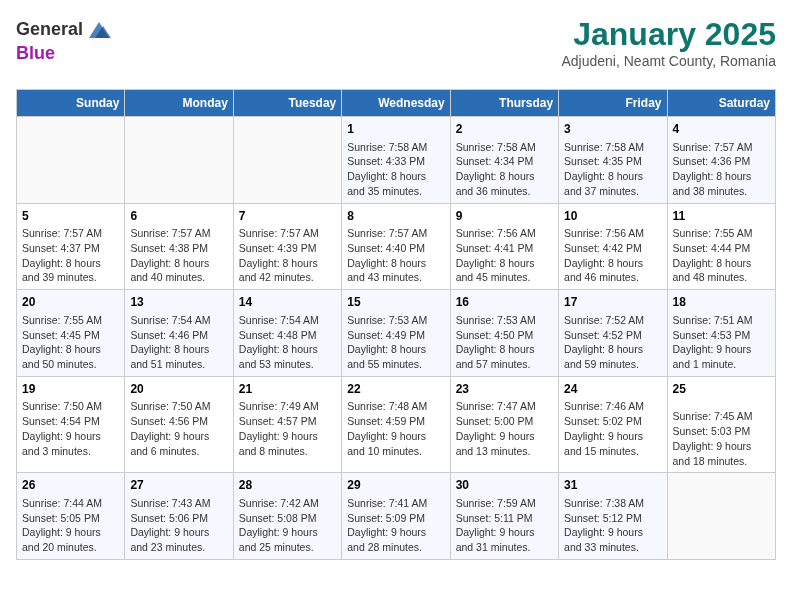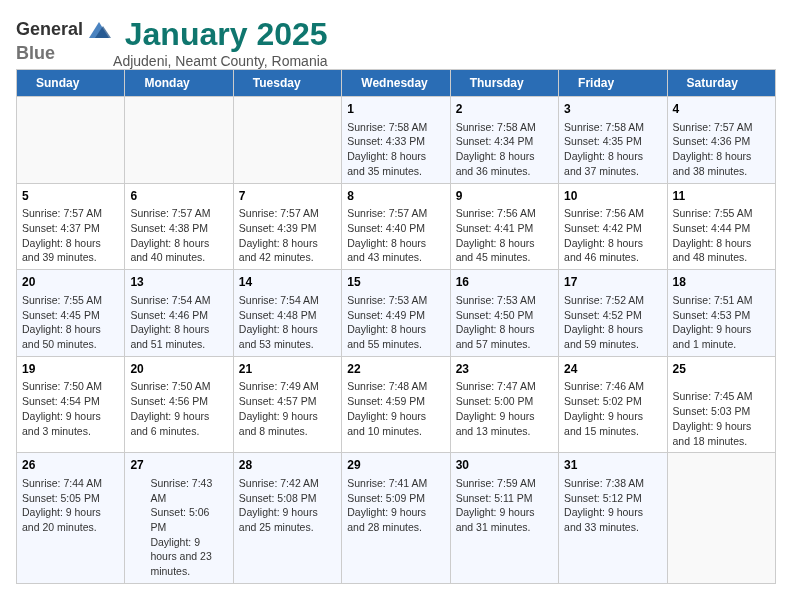--- a/index.html
+++ b/index.html
@@ -5,35 +5,35 @@
     * { box-sizing: border-box; margin: 0; padding: 0; }
     body {
       font-family: Arial, sans-serif;
       background: #fff;
       width: 792px;
       min-height: 612px;
       padding: 16px;
     }
     .header {
       display: flex;
-      justify-content: flex-start;
+      justify-content: space-between;
       align-items: flex-start;
-      margin-bottom: 0;
+      margin-bottom: 20px;
     }
     .logo {
       display: flex;
       align-items: center;
     }
     .logo-text {
       font-size: 18px;
       font-weight: bold;
       line-height: 1.1;
     }
     .logo-general { color: #333; }
-    .logo-blue { color: #737373; }
+    .logo-blue { color: #a21caf; }
     .logo-icon {
       width: 28px;
       height: 28px;
       margin-left: 2px;
     }
     .title-block {
       text-align: right;
     }
     .month-title {
       font-size: 32px;
@@ -45,22 +45,22 @@
       color: #555;
     }
     .calendar {
       width: 100%;
       border-collapse: collapse;
       font-size: 11px;
     }
     .calendar thead tr th {
       background: #2a6db5;
       color: #fff;
-      text-align: left;
-      padding: 6px 19px;
+      text-align: right;
+      padding: 6px 5px;
       font-size: 12px;
       font-weight: bold;
       border: 1px solid #ccc;
     }
     .calendar tbody tr td {
       vertical-align: top;
       border: 1px solid #ccc;
       padding: 4px 5px;
       width: 108px;
       min-height: 80px;
@@ -287,21 +287,21 @@
       </tr>
       <tr>
         <td>
           <span class="day-number">26</span>
           <div class="day-info" style="white-space: pre-line;">Sunrise: 7:44 AM
 Sunset: 5:05 PM
 Daylight: 9 hours and 20 minutes.</div>
         </td>
         <td>
           <span class="day-number">27</span>
-          <div class="day-info" style="white-space: pre-line; margin-left: 20px;">Sunrise: 7:43 AM
+          <div class="day-info" style="white-space: pre-line;">Sunrise: 7:43 AM
 Sunset: 5:06 PM
 Daylight: 9 hours and 23 minutes.</div>
         </td>
         <td>
           <span class="day-number">28</span>
           <div class="day-info" style="white-space: pre-line;">Sunrise: 7:42 AM
 Sunset: 5:08 PM
 Daylight: 9 hours and 25 minutes.</div>
         </td>
         <td>

